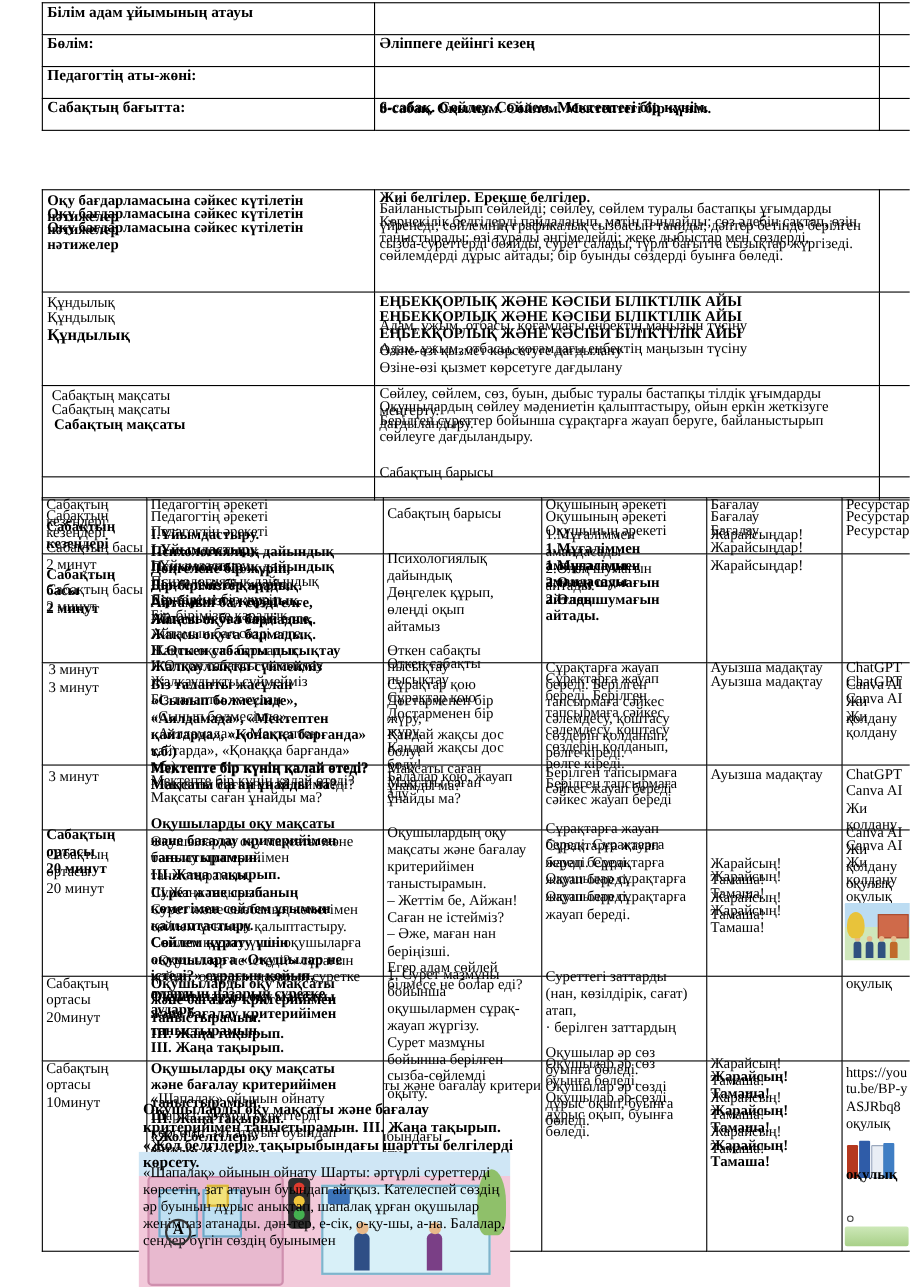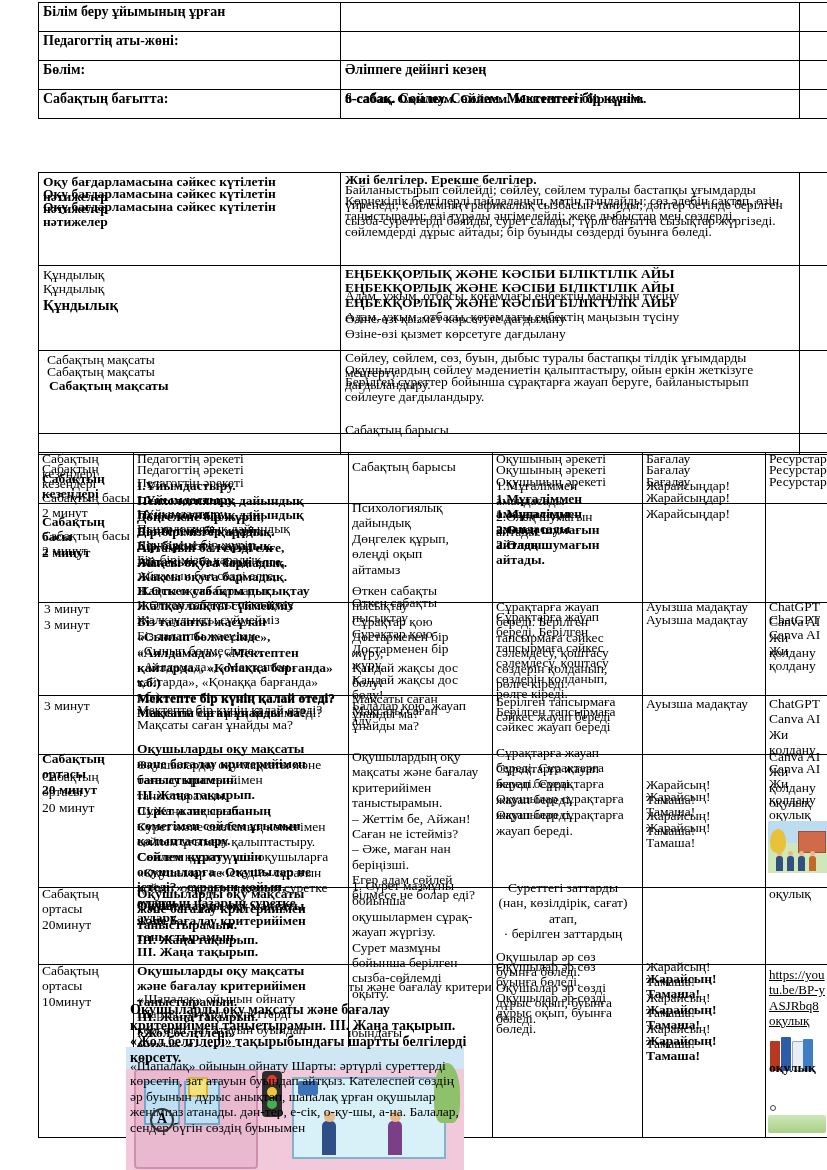--- a/index.html
+++ b/index.html
@@ -76,32 +76,32 @@
   .url{font-size:13px;line-height:1.18;word-break:break-all;}
 </style>
 </head>
 <body>
 
 <div class="page">
 
   <table class="t-top">
     <tbody>
         <tr>
-      <td class="lbl">Білім беру ұйымының ұрған</td>
+      <td class="lbl">Білім адам ұйымының атауы</td>
       <td class="val"></td>
       <td class="tail"></td>
     </tr>
     <tr>
+      <td class="lbl">Бөлім:</td>
+      <td class="val b">Әліппеге дейінгі кезең</td>
+      <td class="tail"></td>
+    </tr>
+    <tr>
       <td class="lbl">Педагогтің аты-жөні:</td>
       <td class="val"></td>
-      <td class="tail"></td>
-    </tr>
-    <tr>
-      <td class="lbl">Бөлім:</td>
-      <td class="val b">Әліппеге дейінгі кезең</td>
       <td class="tail"></td>
     </tr>
     <tr>
       <td class="lbl">Сабақтың бағытта:</td>
       <td class="val b" style="position:relative;">
         <span>6-сабақ. Сөйлеу. Сөйлем. Мектептегі бір күнім.</span>
         <span class="gh" style="left:4px;top:1px;font-weight:bold;">8-сабақ. Оқылым. Сөйлем. Мектептегі бір күнім.</span>
       </td>
       <td class="tail"></td>
     </tr>
@@ -396,21 +396,21 @@
         <span class="gh b" style="left:3px;top:-2px;white-space:pre-line;width:198px;">Оқушыларды оқу мақсаты және бағалау критерийімен таныстырамын.
 III. Жаңа тақырып.</span>
         <span class="gh b" style="left:3px;top:10px;white-space:pre-line;width:198px;">Оқушыларды оқу мақсаты және бағалау критерийімен таныстырамын.
 III. Жаңа тақырып.</span>
       </td>
       <td class="c3" style="position:relative;">
         <span class="gh" style="left:3px;top:-10px;white-space:pre-line;width:128px;">1. Сурет мазмұны бойынша оқушылармен сұрақ-жауап жүргізу.
 Сурет мазмұны бойынша берілген сызба-сөйлемді оқыту.</span>
       </td>
       <td class="c4" style="position:relative;">
-        <span class="gh" style="left:3px;top:-8px;white-space:pre-line;width:134px;text-align:center;">Суреттегі заттарды (нан, көзілдірік, сағат) атап,
+        <span class="gh" style="left:3px;top:-8px;white-space:pre-line;width:134px;">Суреттегі заттарды (нан, көзілдірік, сағат) атап,
 · берілген заттардың</span>
       </td>
       <td class="c5"></td>
       <td class="c6" style="position:relative;">
         <span class="gh" style="left:3px;top:-2px;white-space:pre-line;width:58px;">оқулық</span>
       </td>
 
     </tr>
 
     <tr>
@@ -449,21 +449,21 @@
 Жарайсың!
 Тамаша!</span>
         <span class="gh b" style="left:3px;top:6px;white-space:pre-line;width:108px;">Жарайсың!
 Тамаша!
 Жарайсың!
 Тамаша!
 Жарайсың!
 Тамаша!</span>
       </td>
       <td class="c6" style="position:relative;">
-        <span class="gh url" style="left:3px;top:2px;white-space:pre-line;width:58px;text-decoration:underline;">https://youtu.be/BP-yASJRbq8
+        <span class="gh url" style="left:3px;top:2px;white-space:pre-line;width:58px;">https://youtu.be/BP-yASJRbq8
 оқулық</span>
         <span class="pic-books" style="position:absolute;left:2px;top:64px;">
           <span class="bk" style="left:2px;height:30px;background:#b5381f;"></span>
           <span class="bk" style="left:13px;height:34px;background:#2f5ca8;"></span>
           <span class="bk" style="left:24px;height:28px;background:#e9eef5;border:1px solid #9aa8bd;"></span>
           <span class="bk" style="left:35px;height:32px;background:#3f7ec4;"></span>
         </span>
         <span class="gh b" style="left:3px;top:95px;">оқулық</span>
         <span style="position:absolute;left:2px;top:150px;width:58px;height:18px;background:linear-gradient(#cde8b8,#a8d088);border-radius:2px;"></span>
         <span style="position:absolute;left:4px;top:140px;width:4px;height:4px;border:1px solid #444;border-radius:50%;"></span>

